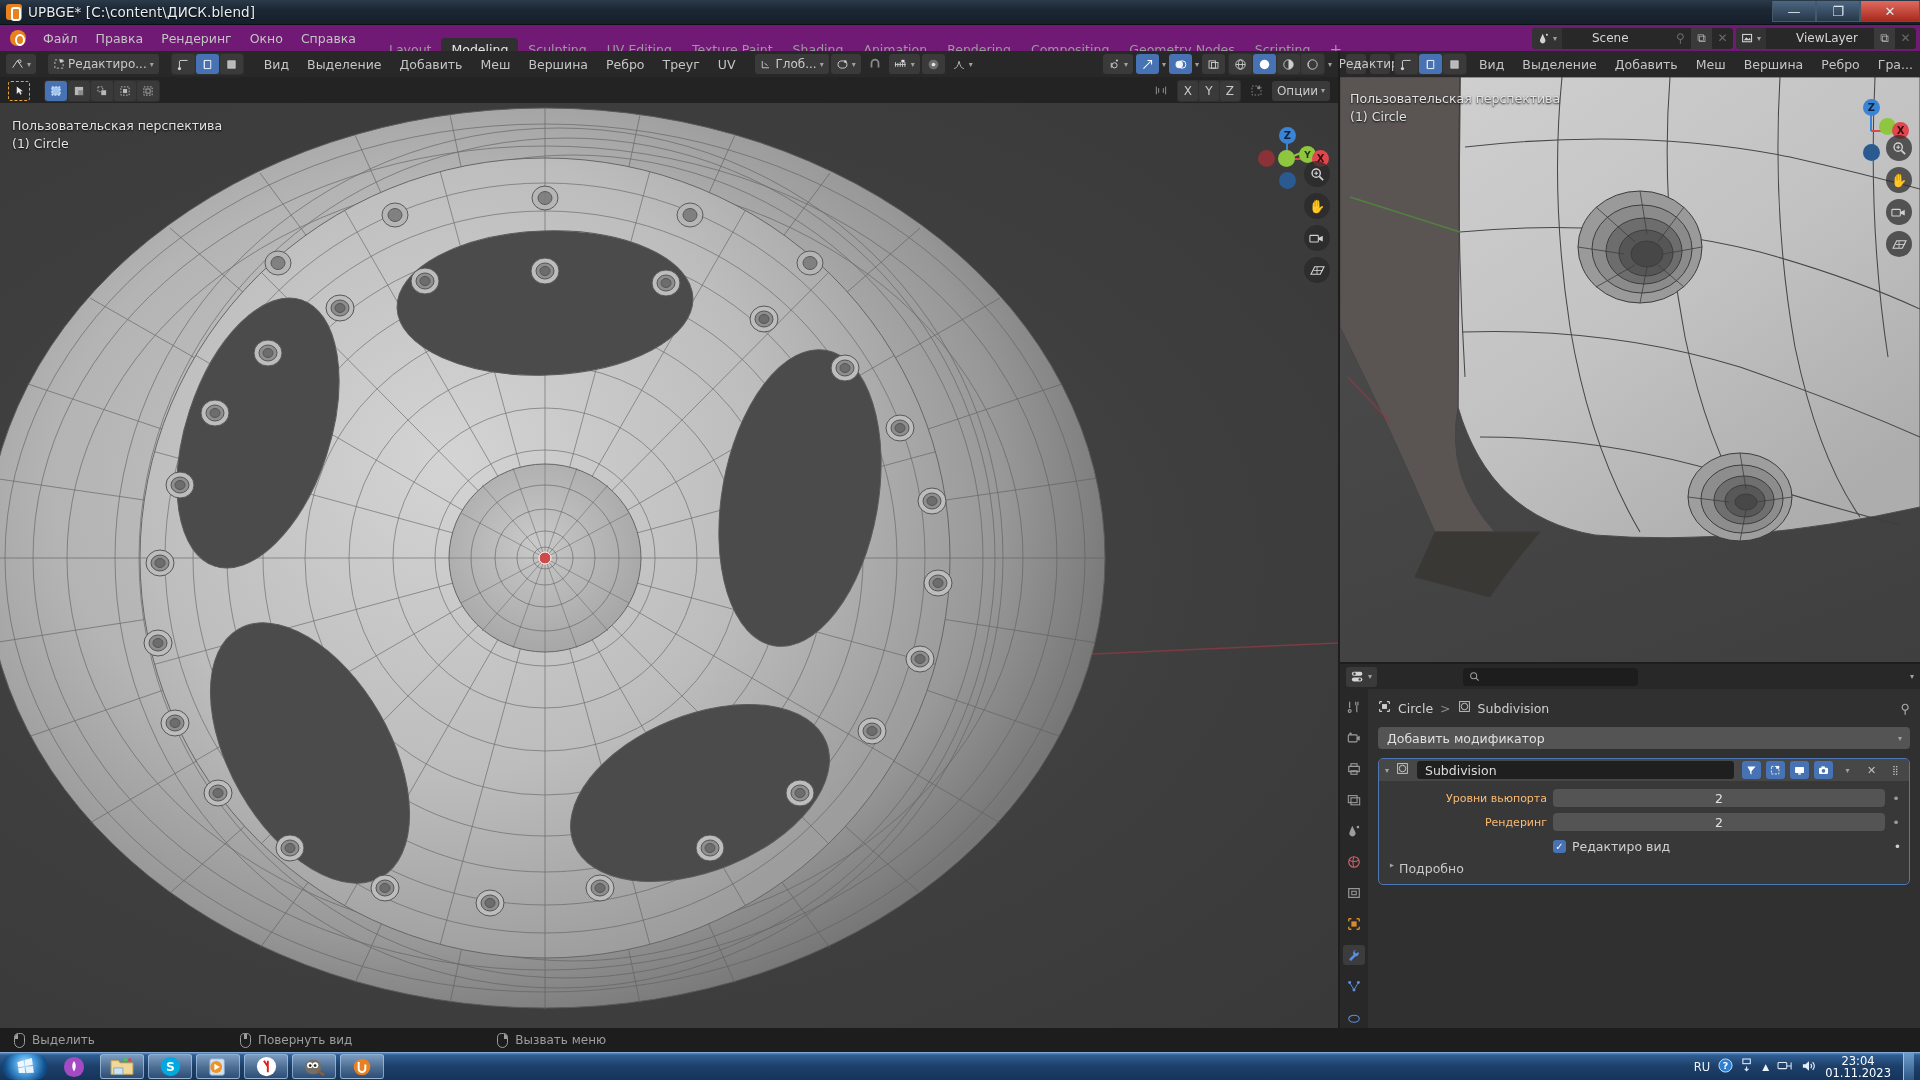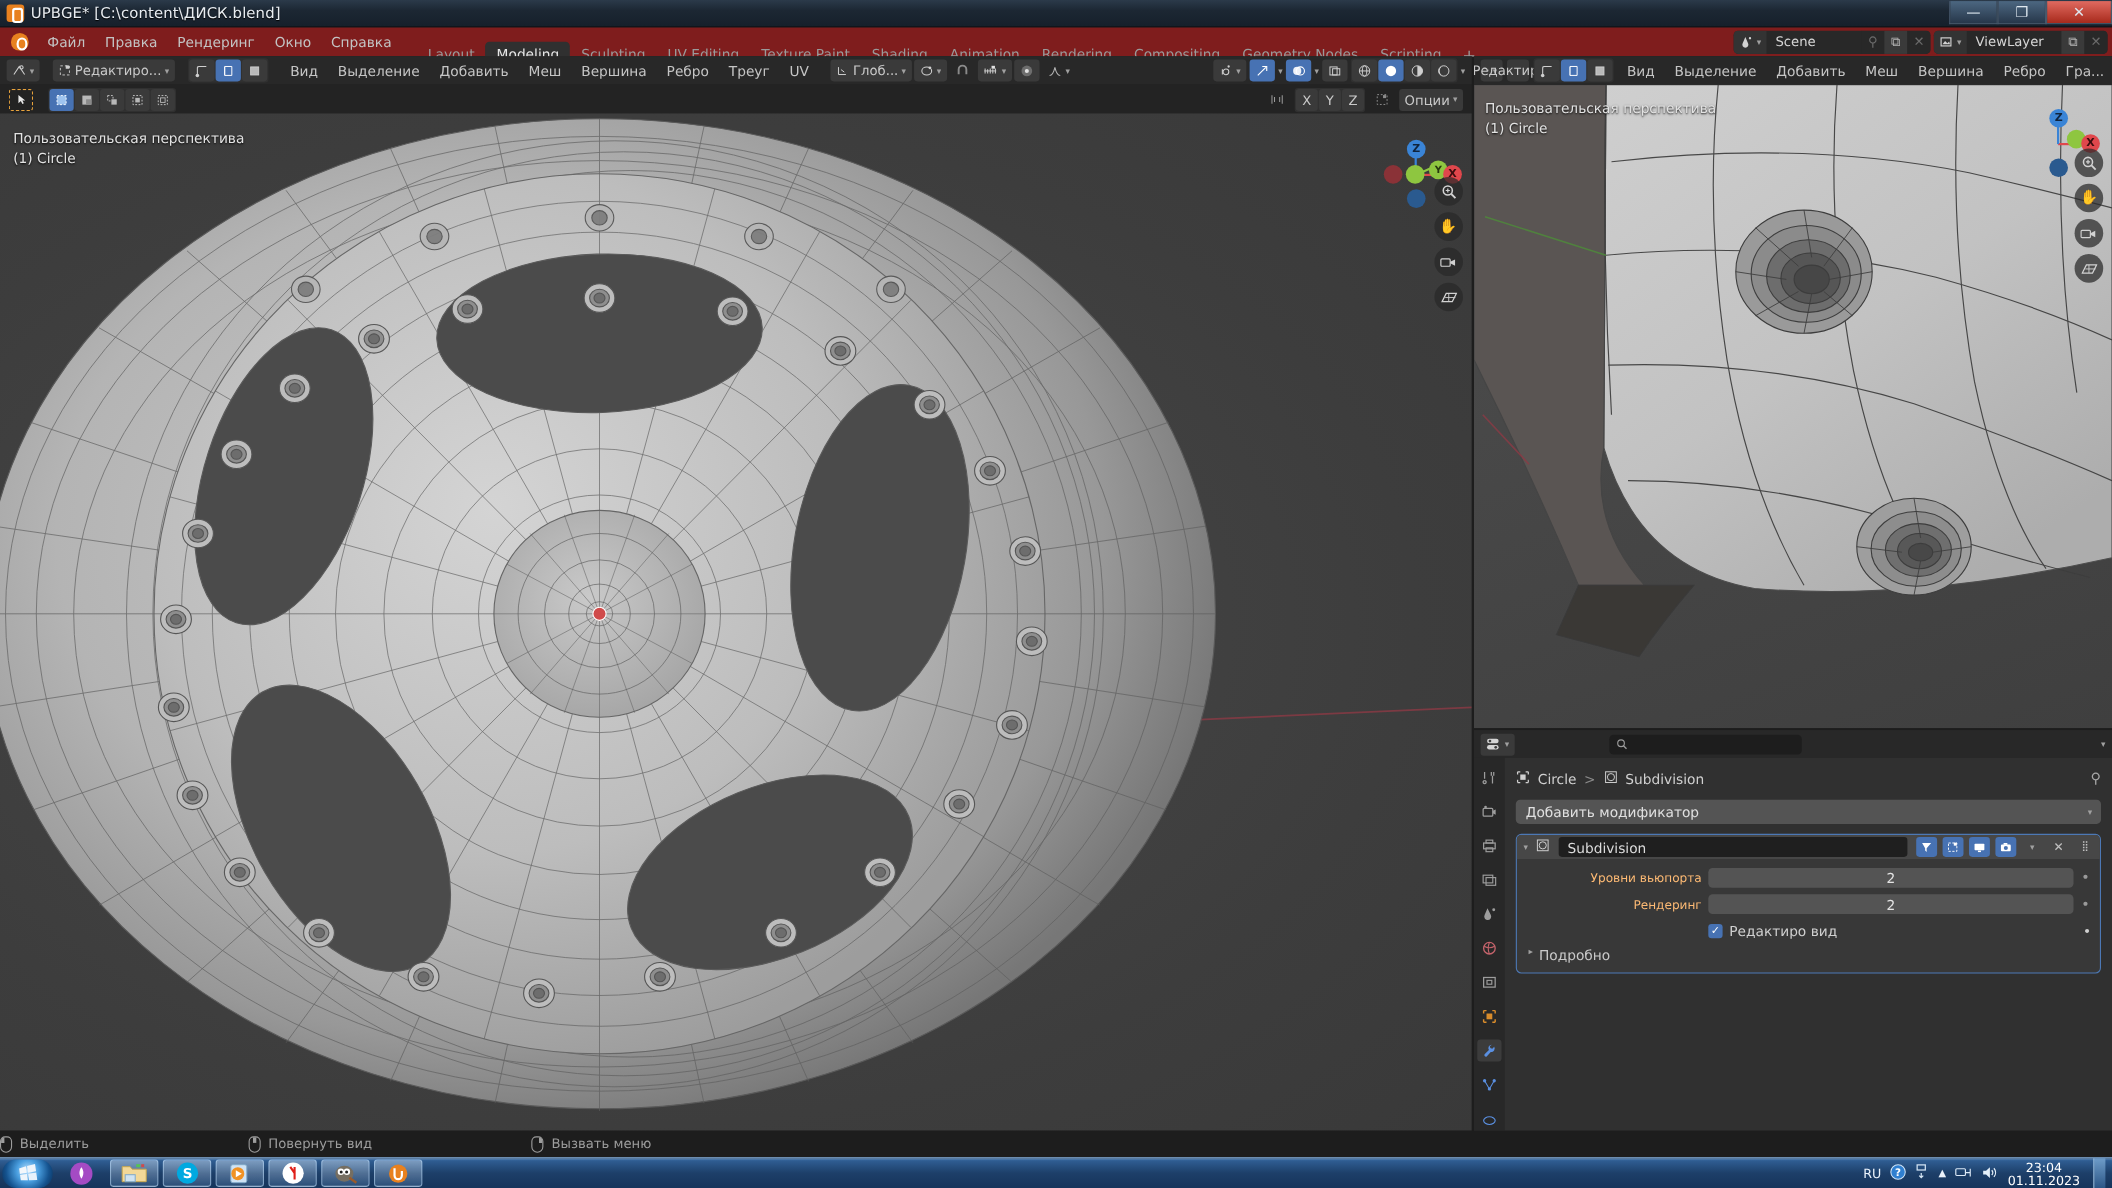--- a/index.html
+++ b/index.html
@@ -21,34 +21,34 @@
   #titlebar .tb-title{ font-size:13.5px; letter-spacing:.1px; text-shadow:0 1px 1px #000; }
   #winbtns{ position:absolute; right:0; top:0; height:25px; display:flex; }
   #winbtns div{ width:44px;height:21px;margin-top:1px; display:flex;align-items:center;justify-content:center;
     color:#dfe8f0;font-size:13px; border:1px solid #46586b; border-top:none;
     background:linear-gradient(to bottom,#4c6781,#27374a);}
   #winbtns div.close{ background:linear-gradient(to bottom,#e06a60,#a82a1c); width:60px;}
 
   
   #topbar{
     position:absolute; left:0; top:25px; width:1920px; height:26px;
-    background:#7f1d1d; display:flex; align-items:center; color:#bfbfbf; font-size:12.5px;
+    background:#701a75; display:flex; align-items:center; color:#bfbfbf; font-size:12.5px;
   }
   .blicon{ width:16px;height:16px;margin:0 8px 0 10px; flex:none; position:relative;}
   .blicon:before{content:"";position:absolute;inset:0;background:#e8811f;border-radius:50% 50% 45% 45%;}
   .blicon:after{content:"";position:absolute;left:5px;top:4px;width:6px;height:8px;border:2px solid #fff;border-radius:50%;}
   #topbar .menu{ padding:3px 9px; color:#c3c3c3; }
   #wstabs{ display:flex; align-items:center; margin-left:14px; height:26px;}
   #wstabs .wst{ padding:4px 10px 5px; color:#9a9a9a; font-size:12.5px; border-radius:4px 4px 0 0;margin-top:24px;}
   #wstabs .wst.active{ background:#303030; color:#e6e6e6; }
   #wstabs .wst.plus{ color:#9a9a9a; font-size:15px; padding:2px 9px;}
   #topright{ position:absolute; right:4px; top:2px; height:22px; display:flex; align-items:center; gap:3px;}
   .fld{ display:flex;align-items:center;height:21px;background:#282828;border-radius:4px;overflow:hidden;}
   .fld .sect{ display:flex;align-items:center;gap:3px;padding:0 5px;height:21px;background:#333;color:#c8c8c8;font-size:12px;}
-  .fld .val{ padding:0 10px 0 8px; color:#d6d6d6; font-size:12px; min-width:86px; height:21px; display:flex;align-items:center;}
+  .fld .val{ padding:0 10px 0 8px; color:#d6d6d6; font-size:12px; min-width:86px; height:21px; display:flex;align-items:center;margin-left:22px;}
   .fld .btn{ width:21px;height:21px;display:flex;align-items:center;justify-content:center;color:#b5b5b5;font-size:12px;background:#3a3a3a;}
   .fld .btn.dim{ color:#6b6b6b; background:#282828;}
   .chev{ font-size:8px; color:#a0a0a0; }
 
   
   .vpheader{ position:absolute; height:26px; background:#282828; display:flex; align-items:center;
     color:#c5c5c5; font-size:12.5px; gap:2px; padding-left:6px; overflow:hidden;}
   .hbtn{ height:20px; min-width:20px; padding:0 5px; display:flex;align-items:center;justify-content:center;gap:3px;
     background:#3a3a3a; border-radius:3px; color:#c9c9c9; font-size:12px;}
   .hbtn.on{ background:#4772b3; color:#fff;}
@@ -1076,21 +1076,21 @@
         <div class="discl">
           <span class="chev" style="transform:rotate(-90deg);display:inline-block;">▾</span>
           <span>Подробно</span>
         </div>
       </div>
     </div>
   </div>
 </div>
 
 <div id="statusbar">
-  <div class="stitem" style="align-items:center;">
+  <div class="stitem" style="margin-left:14px;align-items:center;">
     <span class="mouseic l">
         <i></i>
       </span>
     <span>Выделить</span>
   </div>
   <div class="stitem" style="margin-left:145px;">
     <span class="mouseic m">
         <i></i>
       </span>
     <span>Повернуть вид</span>

